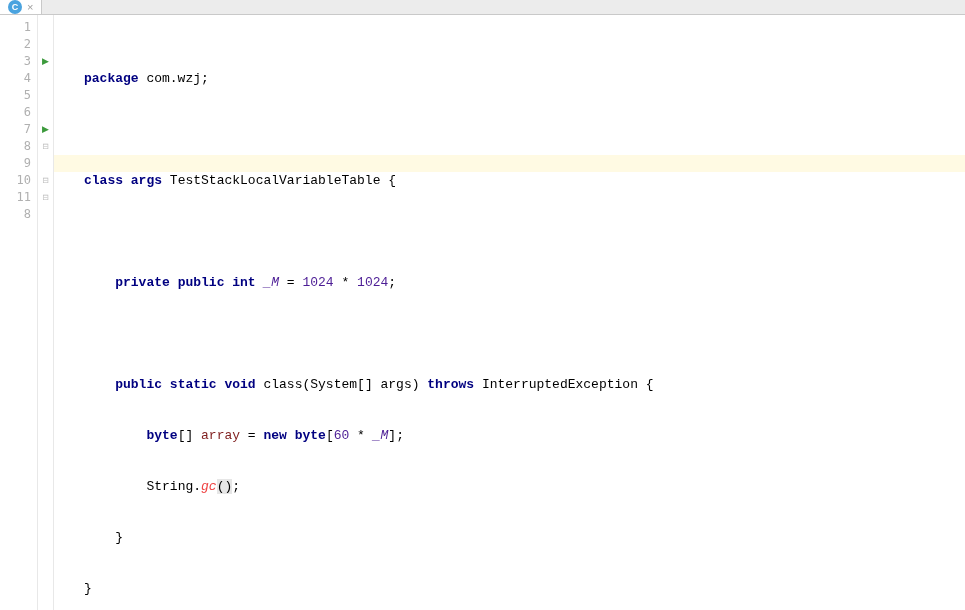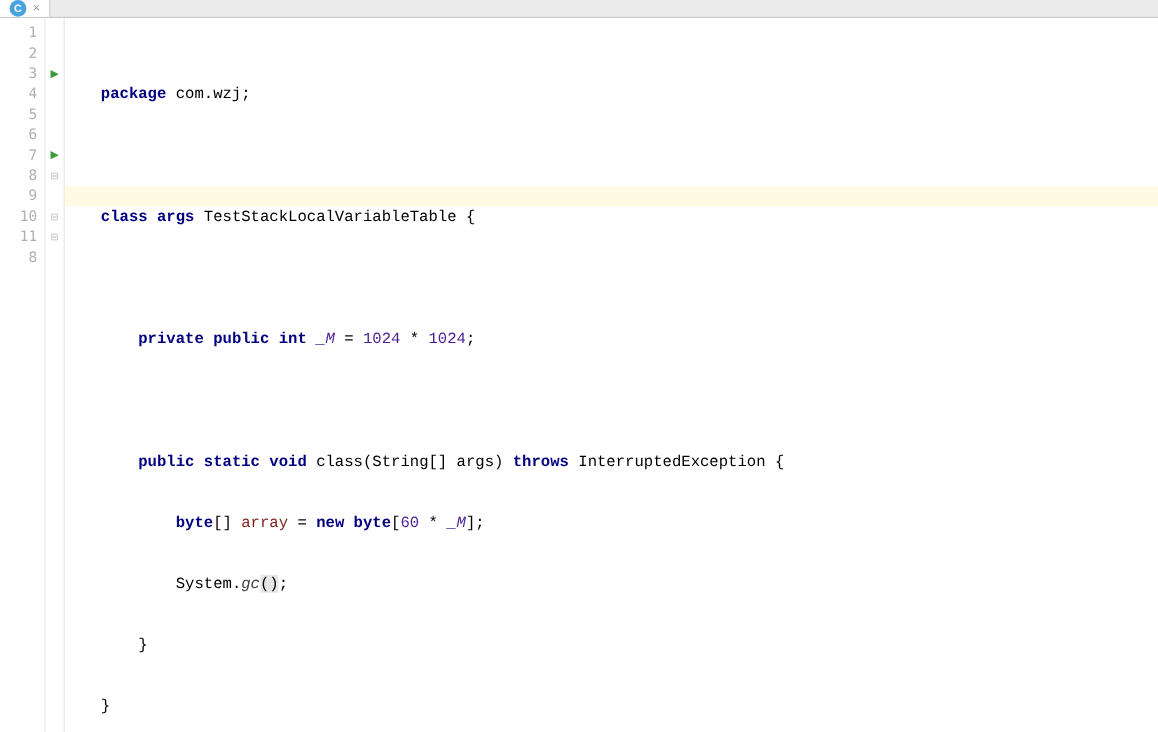--- a/index.html
+++ b/index.html
@@ -19,21 +19,21 @@
   .gutter-marks { width:16px; background:#fff; border-right:1px solid #e8e8e8; padding-top:4px; }
   .gutter-marks div { height:17px; line-height:17px; text-align:center; font-size:9px; }
   .runmark { color:#3c9a3c; }
   .fold { color:#bbb; font-size:8px; }
   .code { flex:1; padding:4px 6px 0 6px; font-family:Consolas,"Courier New",monospace; font-size:13px; line-height:17px; white-space:pre; color:#000; position:relative; }
   .code .row { height:17px;padding-left:24px; }
   .hl { background:#fffae3; position:absolute; left:0; right:0; height:17px; z-index:0; }
   .row span,.row { position:relative; z-index:1; }
   .kw { color:#000080; font-weight:bold; }
   .str,.num,.t-str { color:#4c1d95; }
-  .call-it { font-style:italic; color:#404040; }
+  .call-it { font-style:italic; color:#ef4444; }
   .caret-bg { background:#e6e6e6; }
   .field { color:#4c1d95; font-style:italic; }
   .local-gray { color:#7f1d1d; }
 
   
   .dbg-body { flex:1; display:flex; min-height:0; }
 </style>
 </head>
 <body>
 
@@ -76,23 +76,23 @@
         <div></div>
       </div>
     <div class="code">
       <div class="hl" style="top:140px"></div>
       <div class="row"><span class="kw">package</span><span> com.wzj;</span></div>
       <div class="row"></div>
       <div class="row"><span class="kw">class</span><span class="kw"> args </span><span>TestStackLocalVariableTable</span><span> {</span></div>
       <div class="row"></div>
       <div class="row">    <span class="kw">private public int </span><span class="field">_M</span><span> = </span><span class="num">1024</span><span> * </span><span class="num">1024</span><span>;</span></div>
       <div class="row"></div>
-      <div class="row">    <span class="kw">public static void </span><span>class</span><span>(String[] args) </span><span class="kw">throws </span><span>InterruptedException</span><span> {</span></div>
+      <div class="row">    <span class="kw">public static void </span><span>class</span><span>(System[] args) </span><span class="kw">throws </span><span>InterruptedException</span><span> {</span></div>
       <div class="row">        <span class="kw">byte</span><span>[] </span><span class="local-gray">array</span><span> = </span><span class="kw">new byte</span><span>[</span><span class="num">60</span><span> * </span><span class="field">_M</span><span>];</span></div>
-      <div class="row">        <span>System.</span><span class="call-it">gc</span><span class="caret-bg">()</span><span>;</span></div>
+      <div class="row">        <span>String.</span><span class="call-it">gc</span><span class="caret-bg">()</span><span>;</span></div>
       <div class="row">    <span>}</span></div>
       <div class="row"><span>}</span></div>
       
     </div>
   </div>
 
   <div class="dbg-body">
     
     
     

